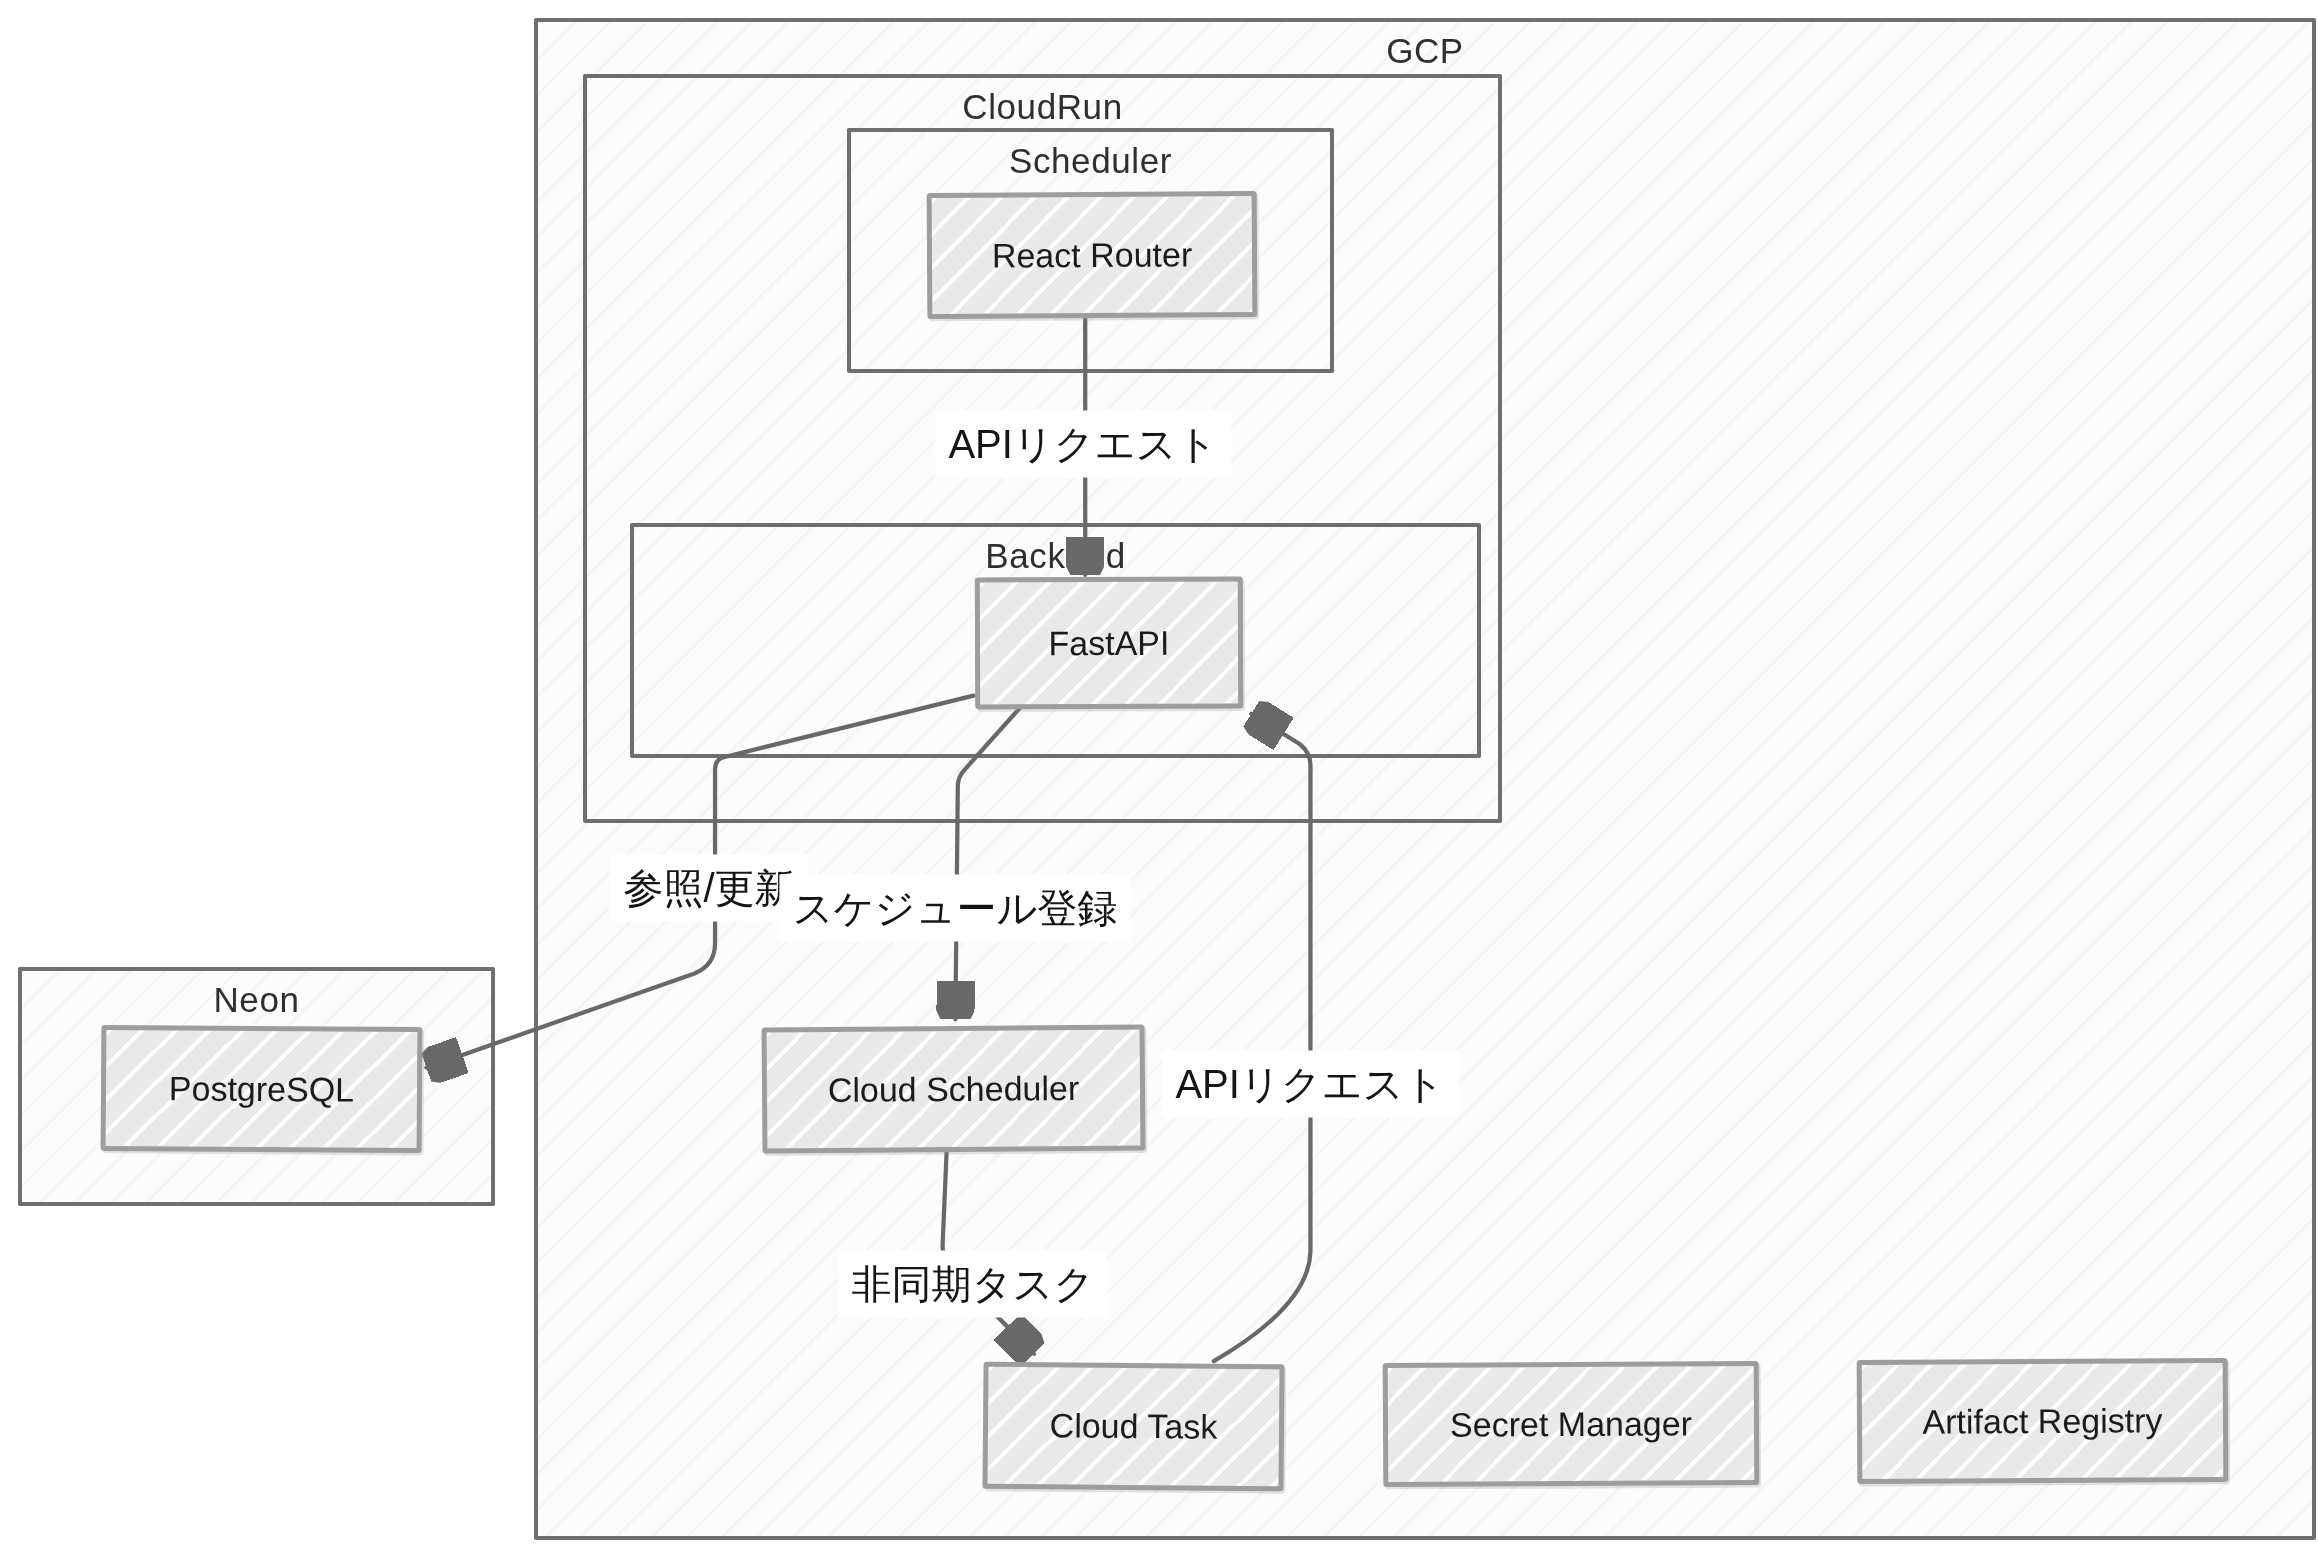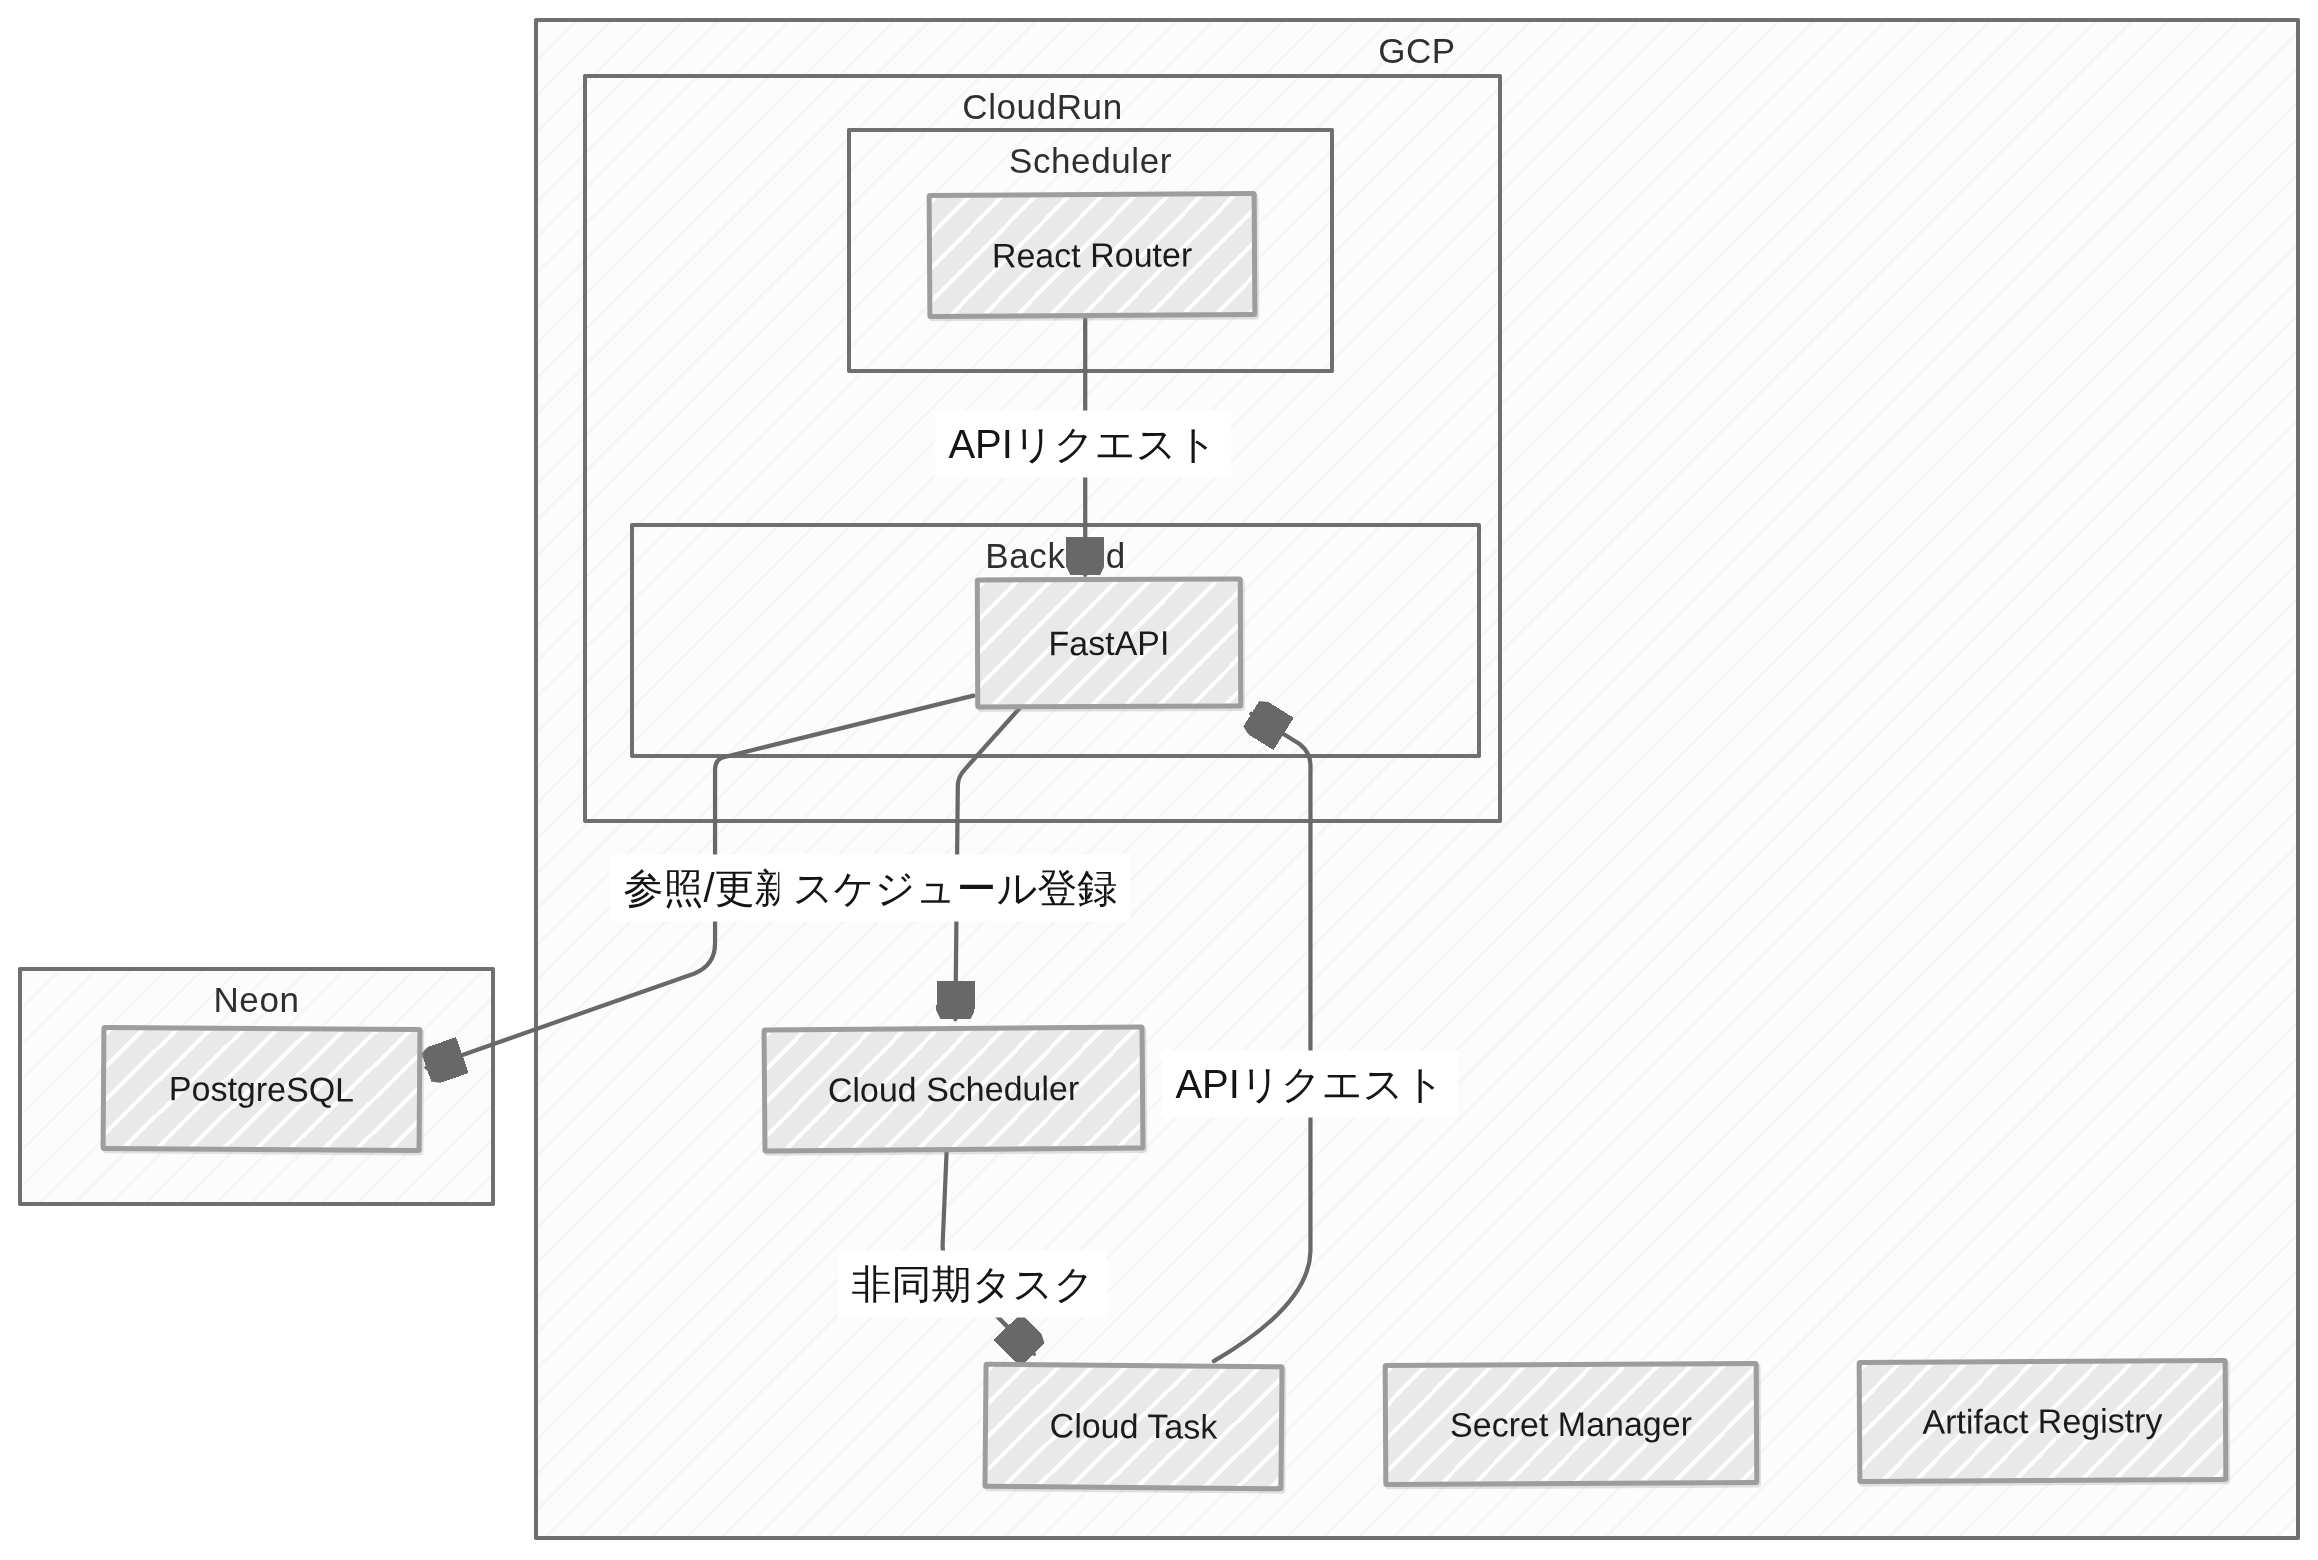--- a/index.html
+++ b/index.html
@@ -42,37 +42,37 @@
     font-size:40px;color:#151515;white-space:nowrap;z-index:5;
   }
 
   
   #edges{position:absolute;left:0;top:0;z-index:2;}
   #edges path{fill:none;stroke:#686868;stroke-width:7;stroke-linecap:round;stroke-linejoin:round;}
 
   .z-top{z-index:4;}
 
   
-  #box-gcp      {left:534px;  top:18px;   width:1758px; height:1514px;}
+  #box-gcp      {left:534px;  top:18px;   width:1758px; height:1514px;padding-left:16px;}
   #box-cloudrun {left:583px;  top:74px;  width:911px; height:741px;}
   #box-frontend {left:847px; top:128px;  width:479px;  height:237px;}
   #box-backend  {left:630px; top:523px;  width:843px; height:227px;}
   #box-neon     {left:18px;   top:967px; width:469px;  height:231px;}
 
   #node-react-router     {left:927px; top:192px;  width:320px; height:116px; transform:rotate(-0.35deg);}
   #node-fastapi          {left:975px; top:577px;  width:258px; height:122px; transform:rotate(-0.2deg);}
   #node-postgresql       {left:101px;  top:1026px; width:311px; height:116px; transform:rotate(0.4deg);}
   #node-cloud-scheduler  {left:762px; top:1026px; width:373px; height:116px; transform:rotate(-0.45deg);}
   #node-cloud-task       {left:983px; top:1363px; width:291px; height:117px; transform:rotate(0.5deg);}
   #node-secret-manager   {left:1383px; top:1362px; width:366px; height:114px; transform:rotate(-0.3deg);}
   #node-artifact-registry{left:1857px; top:1359px; width:361px; height:114px; transform:rotate(-0.35deg);}
 
   #label-api-request-frontend{left:1083px; top:444px;}
   #label-ref-update          {left:709px; top:888px;}
-  #label-schedule-register   {left:955px; top:888px;text-align:right;}
+  #label-schedule-register   {left:955px; top:908px;text-align:right;}
   #label-api-request-task    {left:1310px; top:1084px;}
   #label-async-task          {left:973px; top:1284px;}
 </style>
 </head>
 <body>
 
 <div id="canvas">
 
   <div class="container-box" id="box-gcp">
     <div class="container-label">GCP</div>

